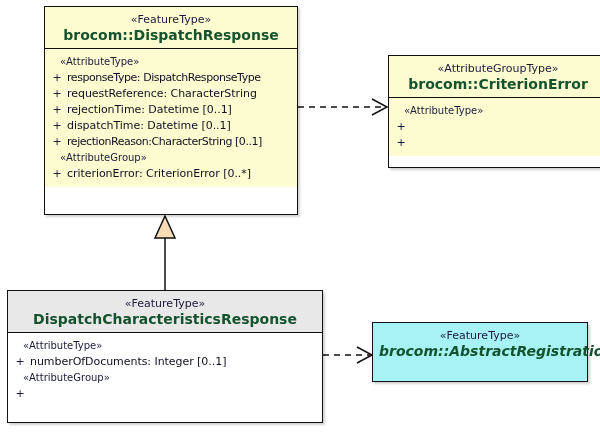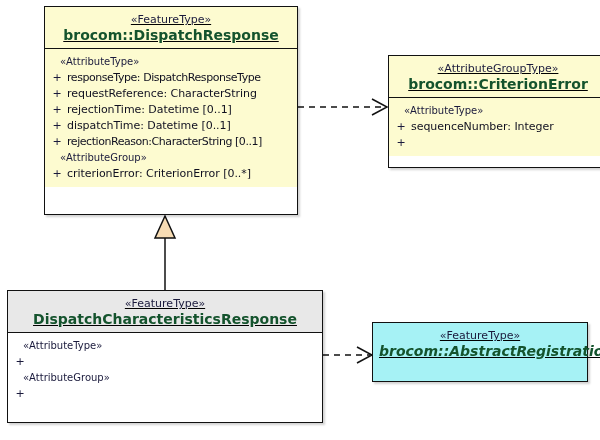--- a/index.html
+++ b/index.html
@@ -21,21 +21,20 @@
     position: absolute;
     box-sizing: border-box;
     border: 1.6px solid #111111;
     box-shadow: 2px 2px 2px rgba(0,0,0,0.18);
   }
   .uml-header {
     box-sizing: border-box;
     text-align: center;
     padding: 5px 6px 5px 6px;
     border-bottom: 1.6px solid #111111;
-    text-decoration: underline;
   }
   .uml-body {
     box-sizing: border-box;
     padding: 5px 2px 5px 2px;
   }
   .stereotype {
     font-size: 11px;
     color: #1a1a3c;
     line-height: 15px;
     white-space: nowrap;
@@ -160,37 +159,37 @@
 
   <div class="uml-class" id="cls-criterion-error" style="left:388px; top:55px; width:220px; height:113px;">
     <div class="uml-header fill-yellow-h">
       <div class="stereotype">«AttributeGroupType»</div>
       <div class="classname">brocom::CriterionError</div>
     </div>
     <div class="uml-body fill-yellow">
       <div class="group-label">«AttributeType»</div>
       <div class="attr-row">
         <span class="attr-vis">+</span>
-        <span class="attr-text">sequenceNumber: Integer</span>
       </div>
       <div class="attr-row">
         <span class="attr-vis">+</span>
       </div>
     </div>
   </div>
 
   <div class="uml-class" id="cls-dispatch-characteristics-response" style="left:7px; top:290px; width:316px; height:133px;">
     <div class="uml-header fill-gray-h">
       <div class="stereotype">«FeatureType»</div>
       <div class="classname">DispatchCharacteristicsResponse</div>
     </div>
     <div class="uml-body fill-white">
       <div class="group-label">«AttributeType»</div>
       <div class="attr-row">
         <span class="attr-vis">+</span>
+        <span class="attr-text">numberOfDocuments: Integer [0..1]</span>
       </div>
 
       <div class="group-label">«AttributeGroup»</div>
       <div class="attr-row">
         <span class="attr-vis">+</span>
       </div>
     </div>
   </div>
 
   <div class="uml-class fill-cyan" id="cls-abstract-registration-object" style="left:372px; top:322px; width:216px; height:60px;">

